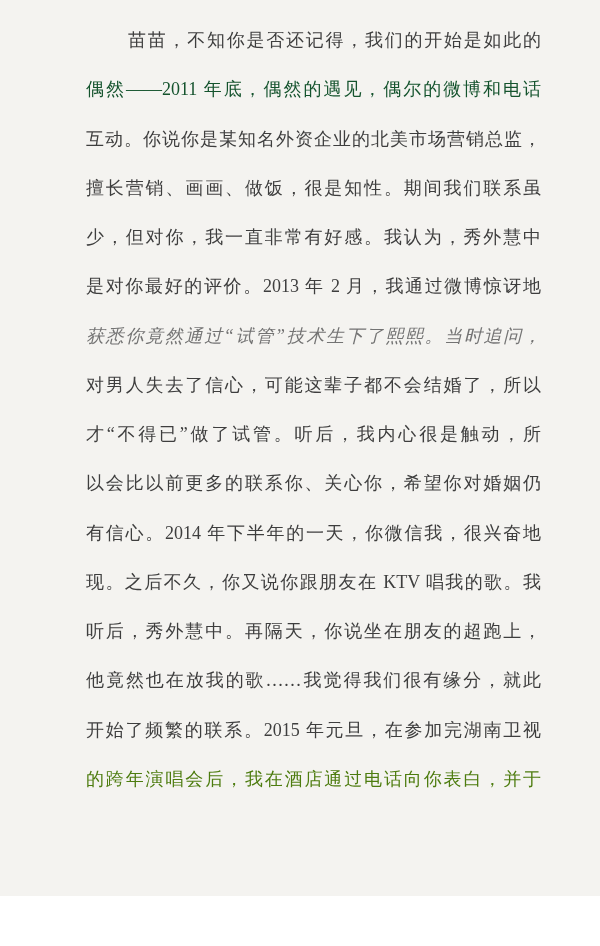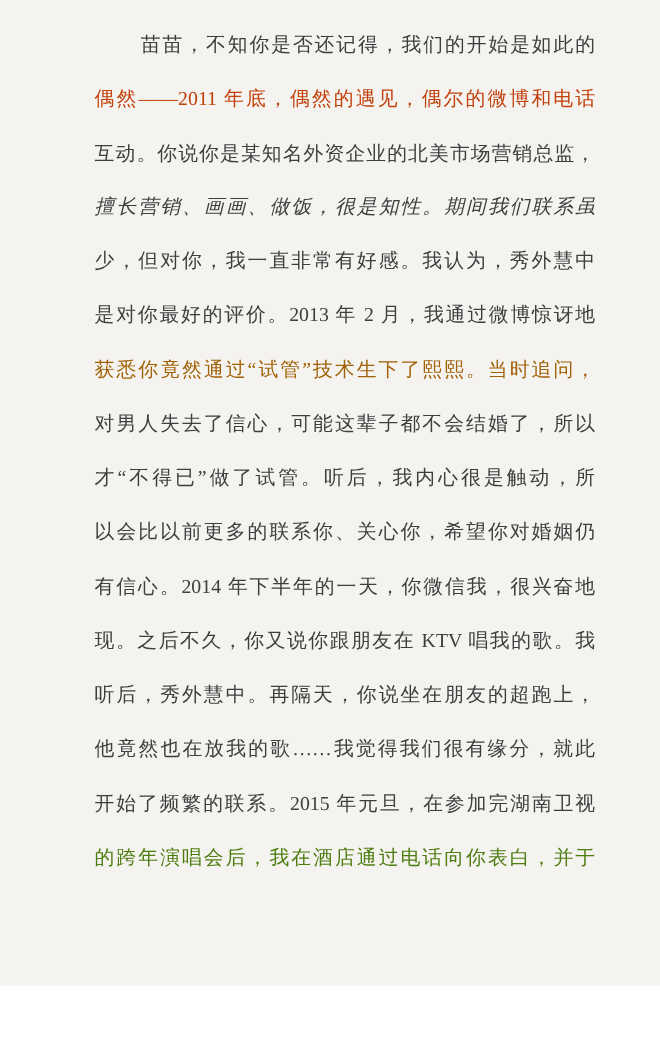--- a/index.html
+++ b/index.html
@@ -38,26 +38,26 @@
   .line.indent {
     text-indent: 42px;
   }
 </style>
 </head>
 <body>
 
 <div class="page" style="background: rgb(244, 243, 240);">
   <main class="text-block">
     <p class="line indent" style="color: rgb(62, 62, 62);">苗苗，不知你是否还记得，我们的开始是如此的</p>
-    <p class="line" style="color: #c2410c;">偶然——2011 年底，偶然的遇见，偶尔的微博和电话</p>
+    <p class="line" style="color: #14532d;">偶然——2011 年底，偶然的遇见，偶尔的微博和电话</p>
     <p class="line" style="color: rgb(62, 62, 62);">互动。你说你是某知名外资企业的北美市场营销总监，</p>
-    <p class="line" style="color: rgb(62, 62, 62); font-style: italic;">擅长营销、画画、做饭，很是知性。期间我们联系虽</p>
+    <p class="line" style="color: rgb(62, 62, 62);">擅长营销、画画、做饭，很是知性。期间我们联系虽</p>
     <p class="line" style="color: rgb(62, 62, 62);">少，但对你，我一直非常有好感。我认为，秀外慧中</p>
     <p class="line" style="color: rgb(62, 62, 62);">是对你最好的评价。2013 年 2 月，我通过微博惊讶地</p>
-    <p class="line" style="color: #a16207;">获悉你竟然通过“试管”技术生下了熙熙。当时追问，</p>
+    <p class="line" style="color: #737373; font-style: italic;">获悉你竟然通过“试管”技术生下了熙熙。当时追问，</p>
     <p class="line" style="color: rgb(62, 62, 62);">对男人失去了信心，可能这辈子都不会结婚了，所以</p>
     <p class="line" style="color: rgb(62, 62, 62);">才“不得已”做了试管。听后，我内心很是触动，所</p>
     <p class="line" style="color: rgb(62, 62, 62);">以会比以前更多的联系你、关心你，希望你对婚姻仍</p>
     <p class="line" style="color: rgb(62, 62, 62);">有信心。2014 年下半年的一天，你微信我，很兴奋地</p>
     <p class="line" style="color: rgb(62, 62, 62);">现。之后不久，你又说你跟朋友在 KTV 唱我的歌。我</p>
     <p class="line" style="color: rgb(62, 62, 62);">听后，秀外慧中。再隔天，你说坐在朋友的超跑上，</p>
     <p class="line" style="color: rgb(62, 62, 62);">他竟然也在放我的歌……我觉得我们很有缘分，就此</p>
     <p class="line" style="color: rgb(62, 62, 62);">开始了频繁的联系。2015 年元旦，在参加完湖南卫视</p>
     <p class="line" style="color: #4d7c0f;">的跨年演唱会后，我在酒店通过电话向你表白，并于</p>
 

